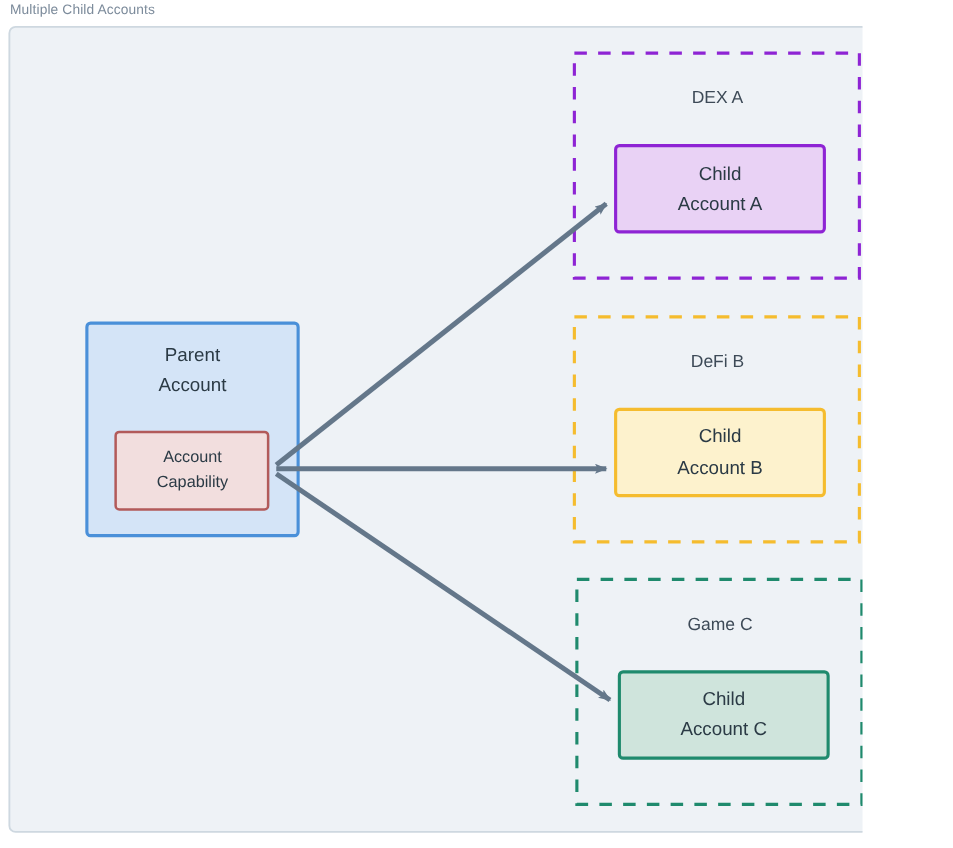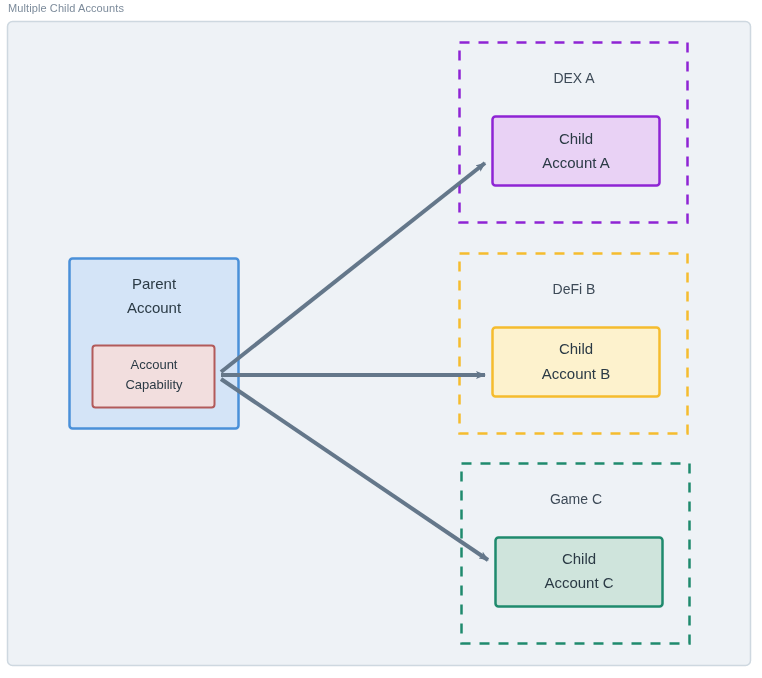--- a/index.html
+++ b/index.html
@@ -3,21 +3,21 @@
 <meta charset="utf-8">
 <style>
   html, body {
     margin: 0;
     padding: 0;
     background: #ffffff;
     font-family: "Liberation Sans", sans-serif;
   }
   #root {
     position: relative;
-    width: 762px;
+    width: 690px;
     height: 678px;
     background: #ffffff;
     overflow: hidden;
   }
   #diagram-title {
     position: absolute;
     left: 8px;
     top: 2px;
     font-size: 11px;
     color: #7c8b9b;

